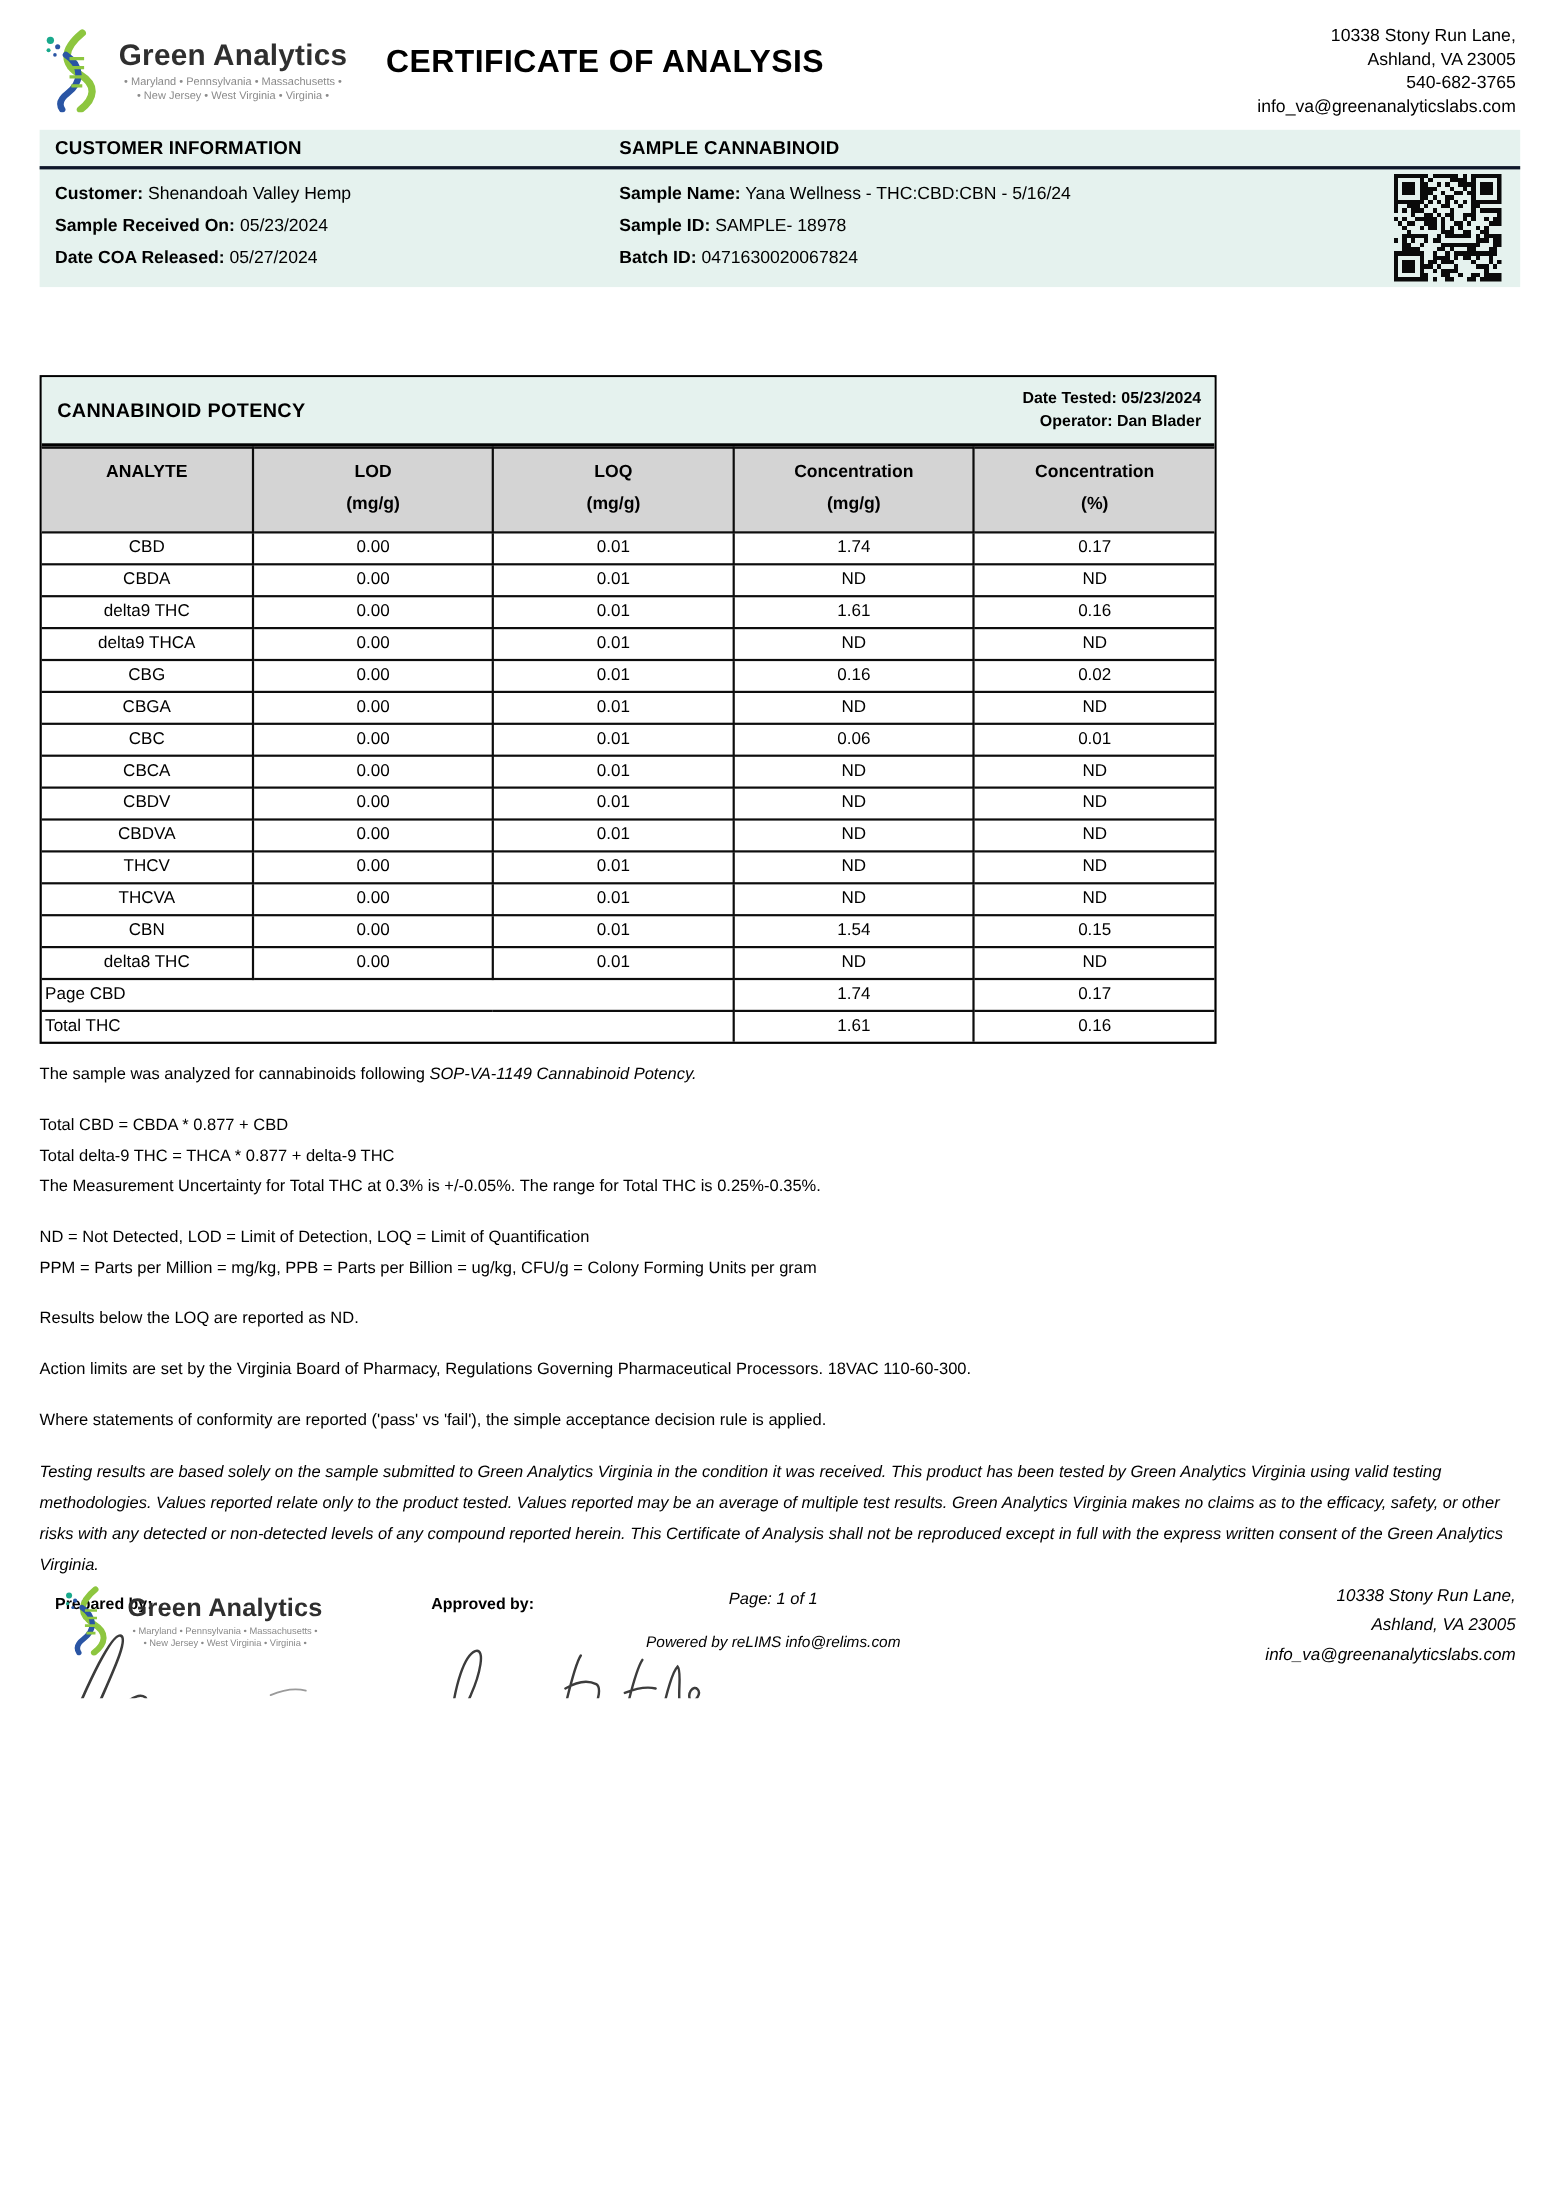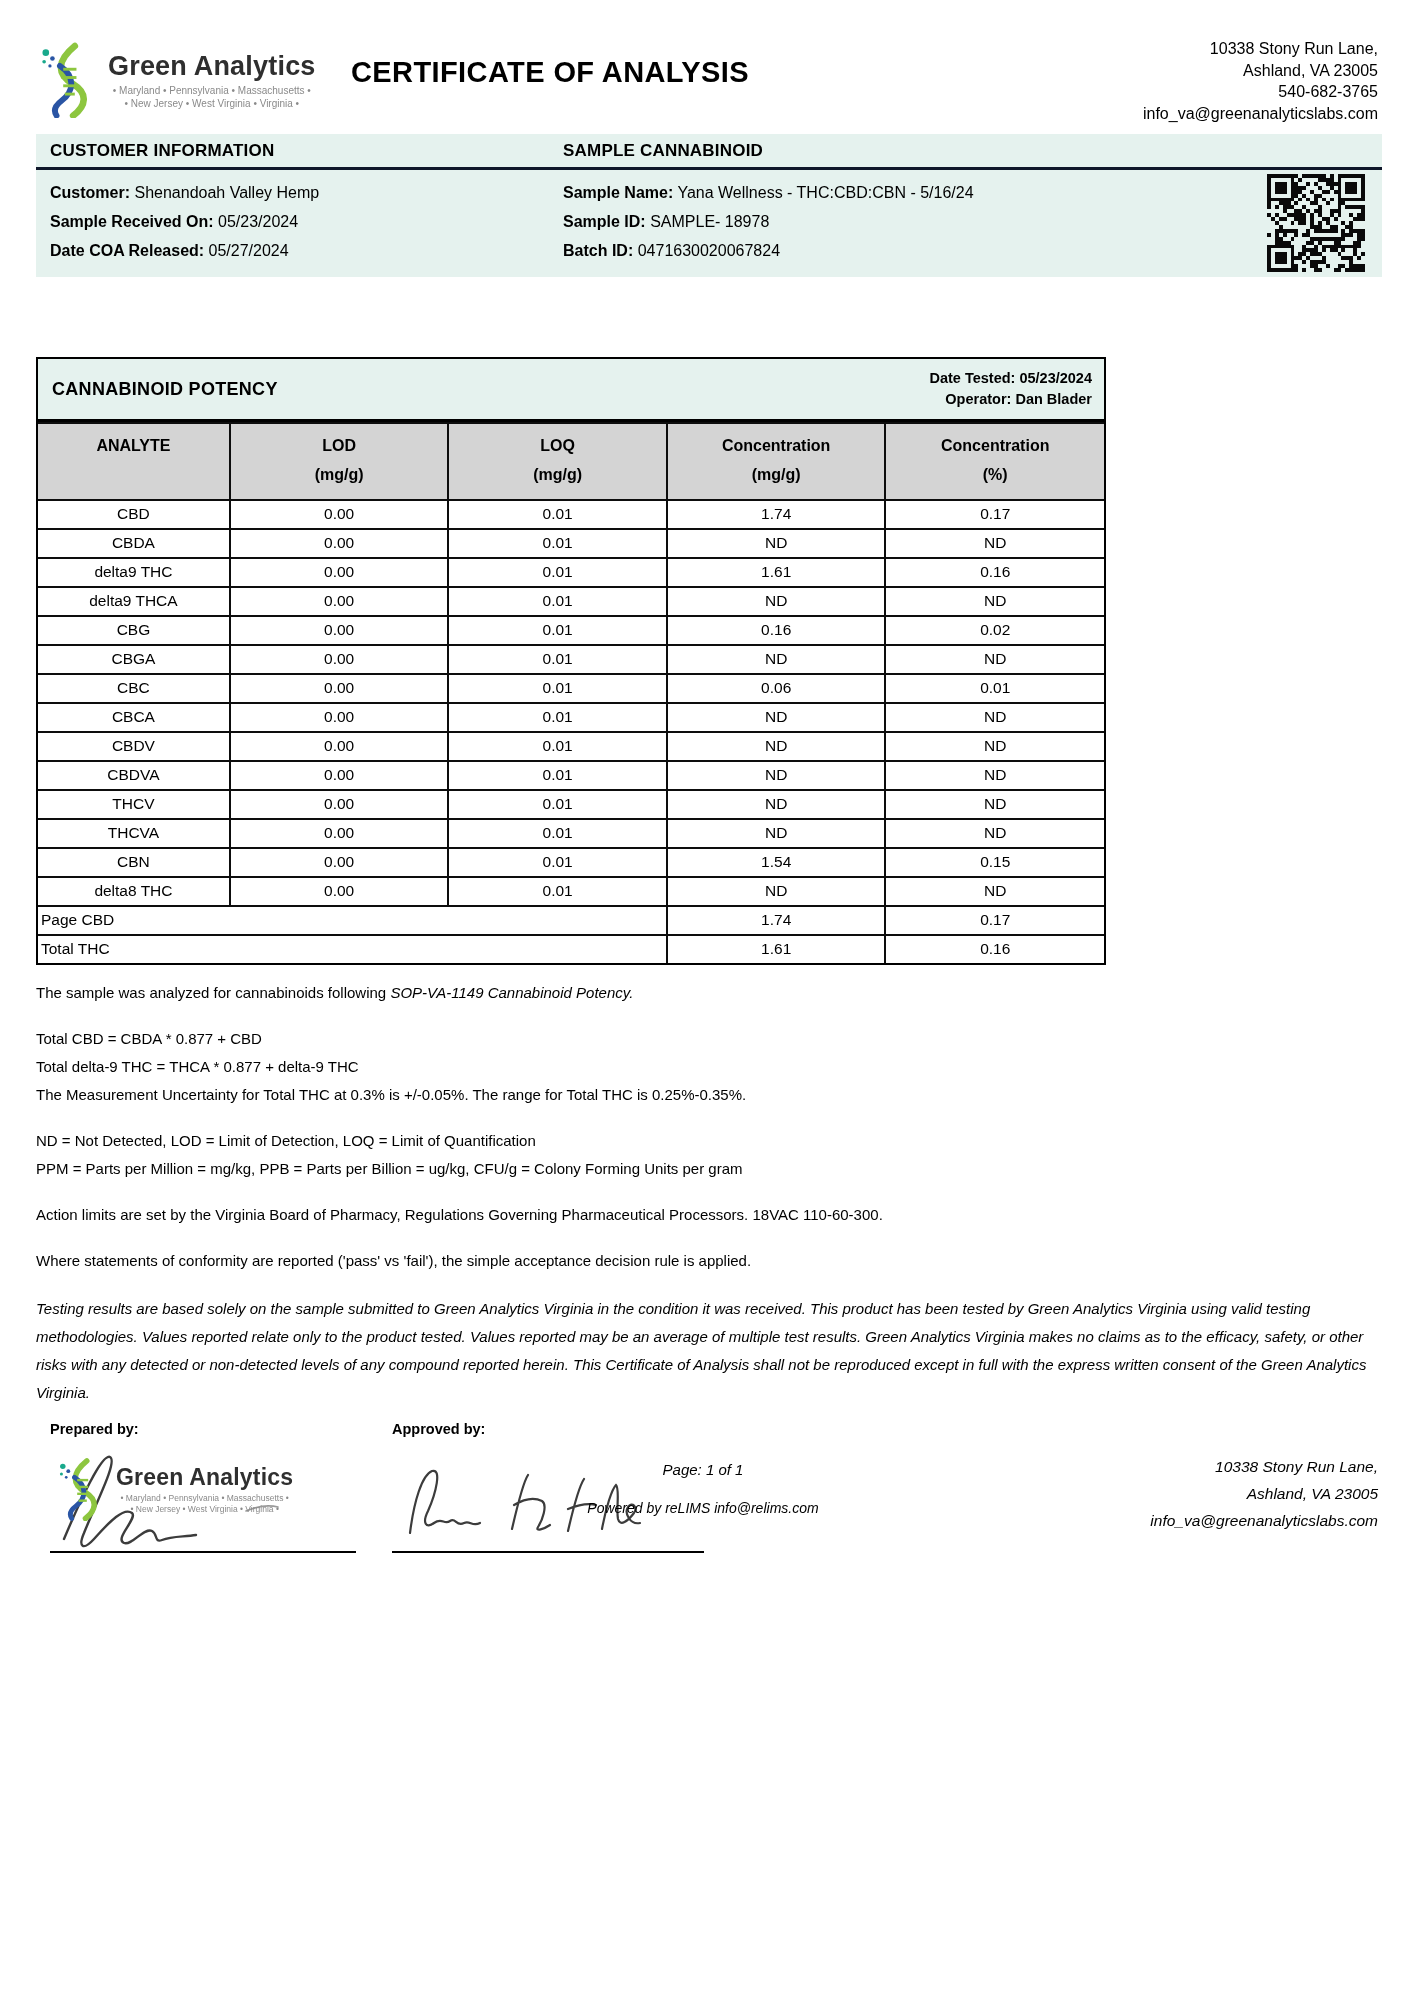--- a/index.html
+++ b/index.html
@@ -1,18 +1,18 @@
 <!DOCTYPE html>
 <html><head>
 <meta charset="utf-8">
 <style>
   * { margin: 0; padding: 0; box-sizing: border-box; }
   html, body { background: #ffffff; }
   body { font-family: "Liberation Sans", sans-serif; color: #000; }
-  .page { position: relative; width: 1418px; height: 1544px; margin: 16px auto; background: #fff; overflow: hidden; }
+  .page { position: relative; width: 1418px; height: 1544px; margin: 0 auto; background: #fff; overflow: hidden; }
 
   
   .header { display: flex; padding: 16px 40px 0 40px; align-items: flex-start; }
   .logo-block { width: 280px; display: flex; align-items: center; gap: 10px; padding-top: 10px; }
   .logo-icon svg { display: block; }
   .logo-text .logo-name { font-size: 27px; font-weight: bold; color: #2f2f2f; letter-spacing: 0.2px; }
   .logo-text .logo-regions { font-size: 10px; color: #8a8a8a; text-align: center; line-height: 13px; margin-top: 2px; }
   .doc-title { width: 460px; text-align: center; font-size: 29px; font-weight: bold; letter-spacing: 0.4px; padding-top: 24px; }
   .lab-address { flex: 1; text-align: right; font-size: 16px; line-height: 21.5px; padding-top: 6px; }
 
@@ -609,20 +609,21 @@
     </table>
   </div>
 
   <div class="notes">
     <p><span>The sample was analyzed for cannabinoids following</span> <span class="italic">SOP-VA-1149 Cannabinoid Potency.</span></p>
     <p class="gap">Total CBD = CBDA * 0.877 + CBD</p>
     <p>Total delta-9 THC = THCA * 0.877 + delta-9 THC</p>
     <p>The Measurement Uncertainty for Total THC at 0.3% is +/-0.05%. The range for Total THC is 0.25%-0.35%.</p>
     <p class="gap">ND = Not Detected, LOD = Limit of Detection, LOQ = Limit of Quantification</p>
     <p>PPM = Parts per Million = mg/kg, PPB = Parts per Billion = ug/kg, CFU/g = Colony Forming Units per gram</p>
+    <p class="gap">Results below the LOQ are reported as ND.</p>
     <p class="gap">Action limits are set by the Virginia Board of Pharmacy, Regulations Governing Pharmaceutical Processors. 18VAC 110-60-300.</p>
     <p class="gap">Where statements of conformity are reported ('pass' vs 'fail'), the simple acceptance decision rule is applied.</p>
     <p class="disclaimer">Testing results are based solely on the sample submitted to Green Analytics Virginia in the condition it was received. This product has been tested by Green Analytics Virginia using valid testing methodologies. Values reported relate only to the product tested. Values reported may be an average of multiple test results. Green Analytics Virginia makes no claims as to the efficacy, safety, or other risks with any detected or non-detected levels of any compound reported herein. This Certificate of Analysis shall not be reproduced except in full with the express written consent of the Green Analytics Virginia.</p>
   </div>
 
   <div class="signatures">
     <div class="sig-block">
       <div class="sig-label">Prepared by:</div>
       <div class="sig-art">
         <svg width="300" height="108" viewBox="0 0 300 108" xmlns="http://www.w3.org/2000/svg">

